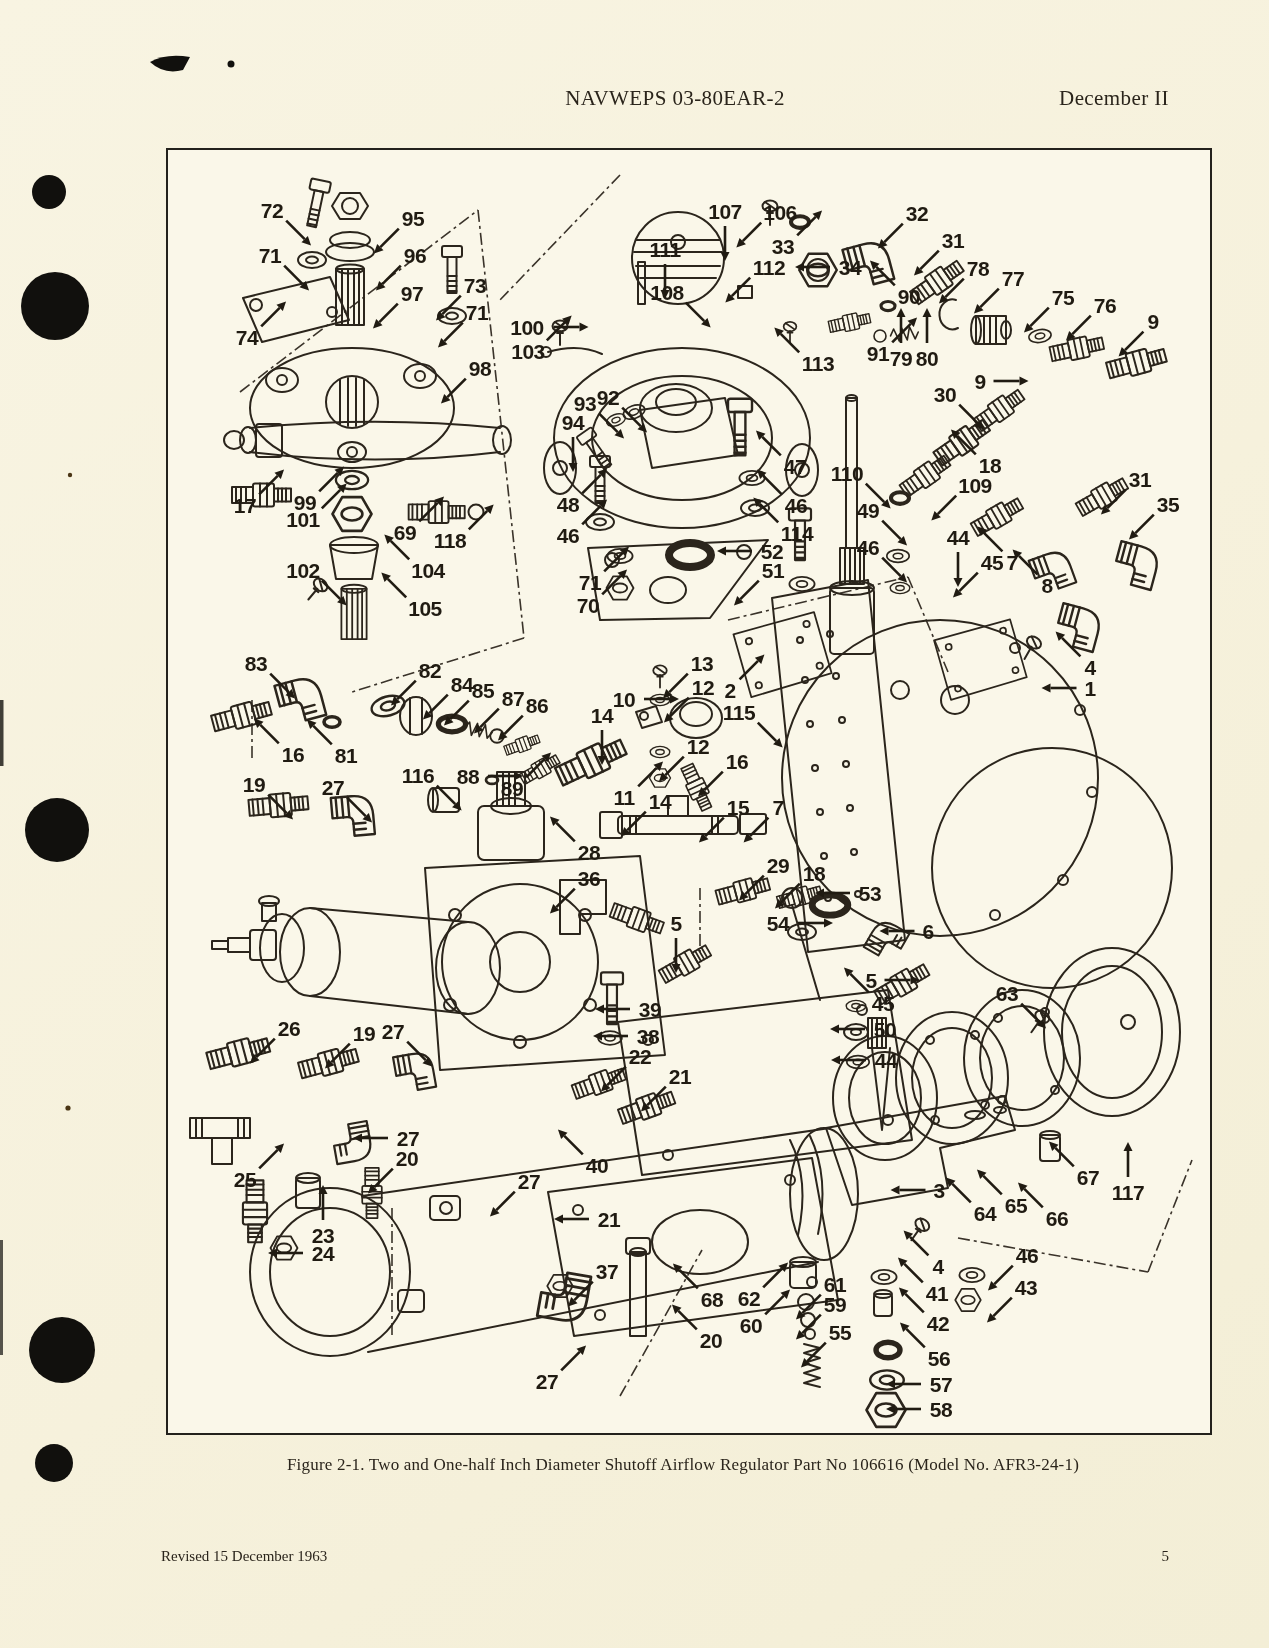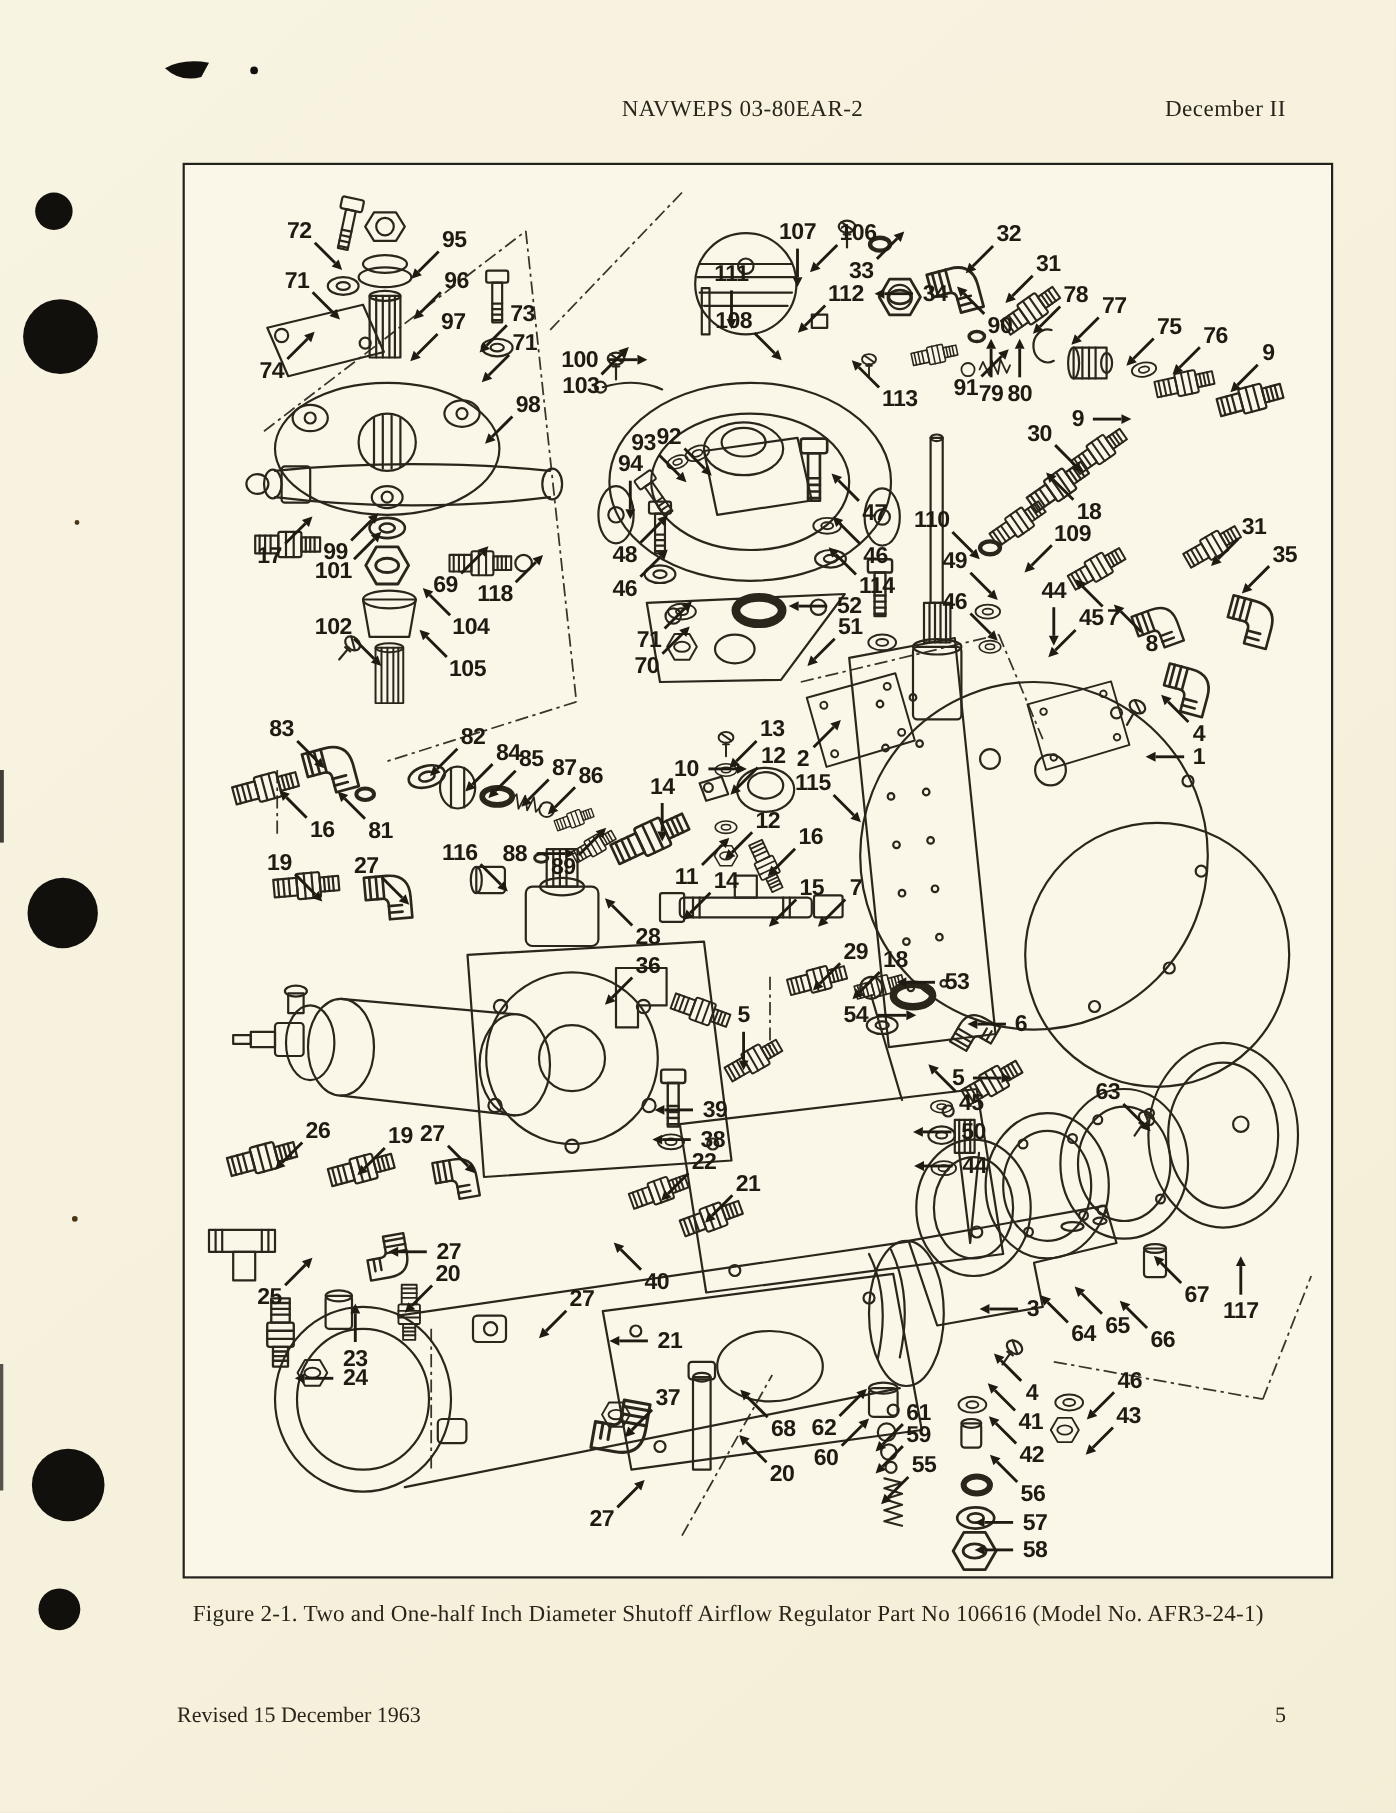--- a/index.html
+++ b/index.html
@@ -6,23 +6,23 @@
   body{background:#d8d2bd;font-family:"Liberation Serif",serif;}
   .page{position:relative;width:1269px;height:1648px;margin:0 auto;
         background:linear-gradient(140deg,#f8f4e2 0%,#f6f1dc 55%,#f3eed6 100%);
         overflow:hidden;color:#262019;}
   .hdr{position:absolute;top:86px;font-size:21px;letter-spacing:.4px;color:#2a241b;}
   .hdr-center{left:675px;transform:translateX(-50%);}
   .hdr-right{right:100px;}
   .figure-border{position:absolute;left:166px;top:148px;width:1042px;height:1283px;
         border:2.5px solid #23211c;background:#faf7e9;}
   svg.diagram{position:absolute;left:0;top:0;width:1269px;height:1648px;}
-  .caption{position:absolute;top:1455px;left:662px;transform:translateX(-50%);
-        width:1100px;text-align:center;font-size:21px;color:#2a241b;letter-spacing:.2px;}
-  .ftr{position:absolute;top:1548px;font-size:20px;color:#2a241b;}
+  .caption{position:absolute;top:1455px;left:683px;transform:translateX(-50%);
+        width:1100px;text-align:center;font-size:17px;color:#2a241b;letter-spacing:.2px;}
+  .ftr{position:absolute;top:1548px;font-size:15px;color:#2a241b;}
   .ftr-left{left:161px;}
   .ftr-right{right:100px;}
   
   .art{stroke:#2b251c;stroke-width:2;fill:none;stroke-linecap:round;stroke-linejoin:round;}
   .dd{stroke:#3a332a;stroke-width:1.6;stroke-dasharray:12 4 3 4;fill:none;}
   .ink{fill:#11100d;stroke:none;}
   .speck{fill:#4a3514;stroke:none;}
   .co{font:700 21px "Liberation Sans",sans-serif;fill:#201b12;text-anchor:middle;
       dominant-baseline:central;letter-spacing:-0.5px;}
   .co-arrow{stroke:#201b12;stroke-width:2.6;}

